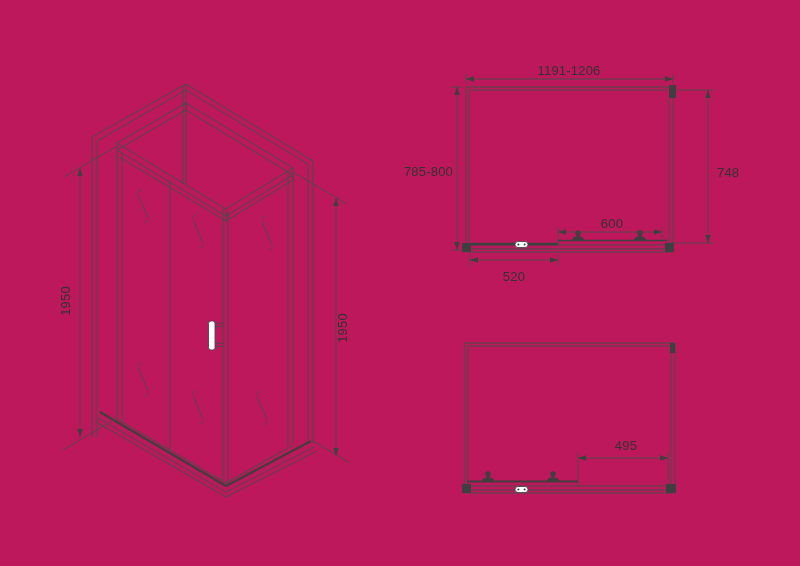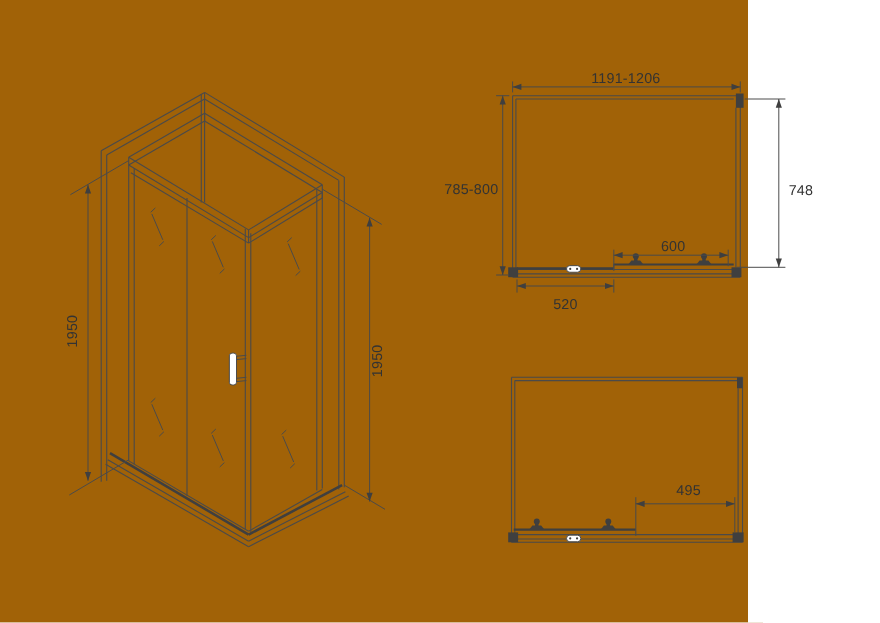--- a/index.html
+++ b/index.html
@@ -1,17 +1,17 @@
 <!DOCTYPE html>
 <html><head>
 <meta charset="utf-8">
 <style>
   html,body{margin:0;padding:0;background:#ffffff;}
   .canvas{
-    position:relative;width:680px;height:566px;background:#a16207;
+    position:relative;width:800px;height:566px;background:#be185d;
     font-family:"Liberation Sans", sans-serif;
   }
   svg{display:block;}
   svg text{
     font-family:"Liberation Sans", sans-serif;
     font-size:13px;
     fill:#333333;
     letter-spacing:0.2px;
   }
   .ln{stroke:#4a4a4a;stroke-width:1;fill:none;stroke-linecap:butt;}

